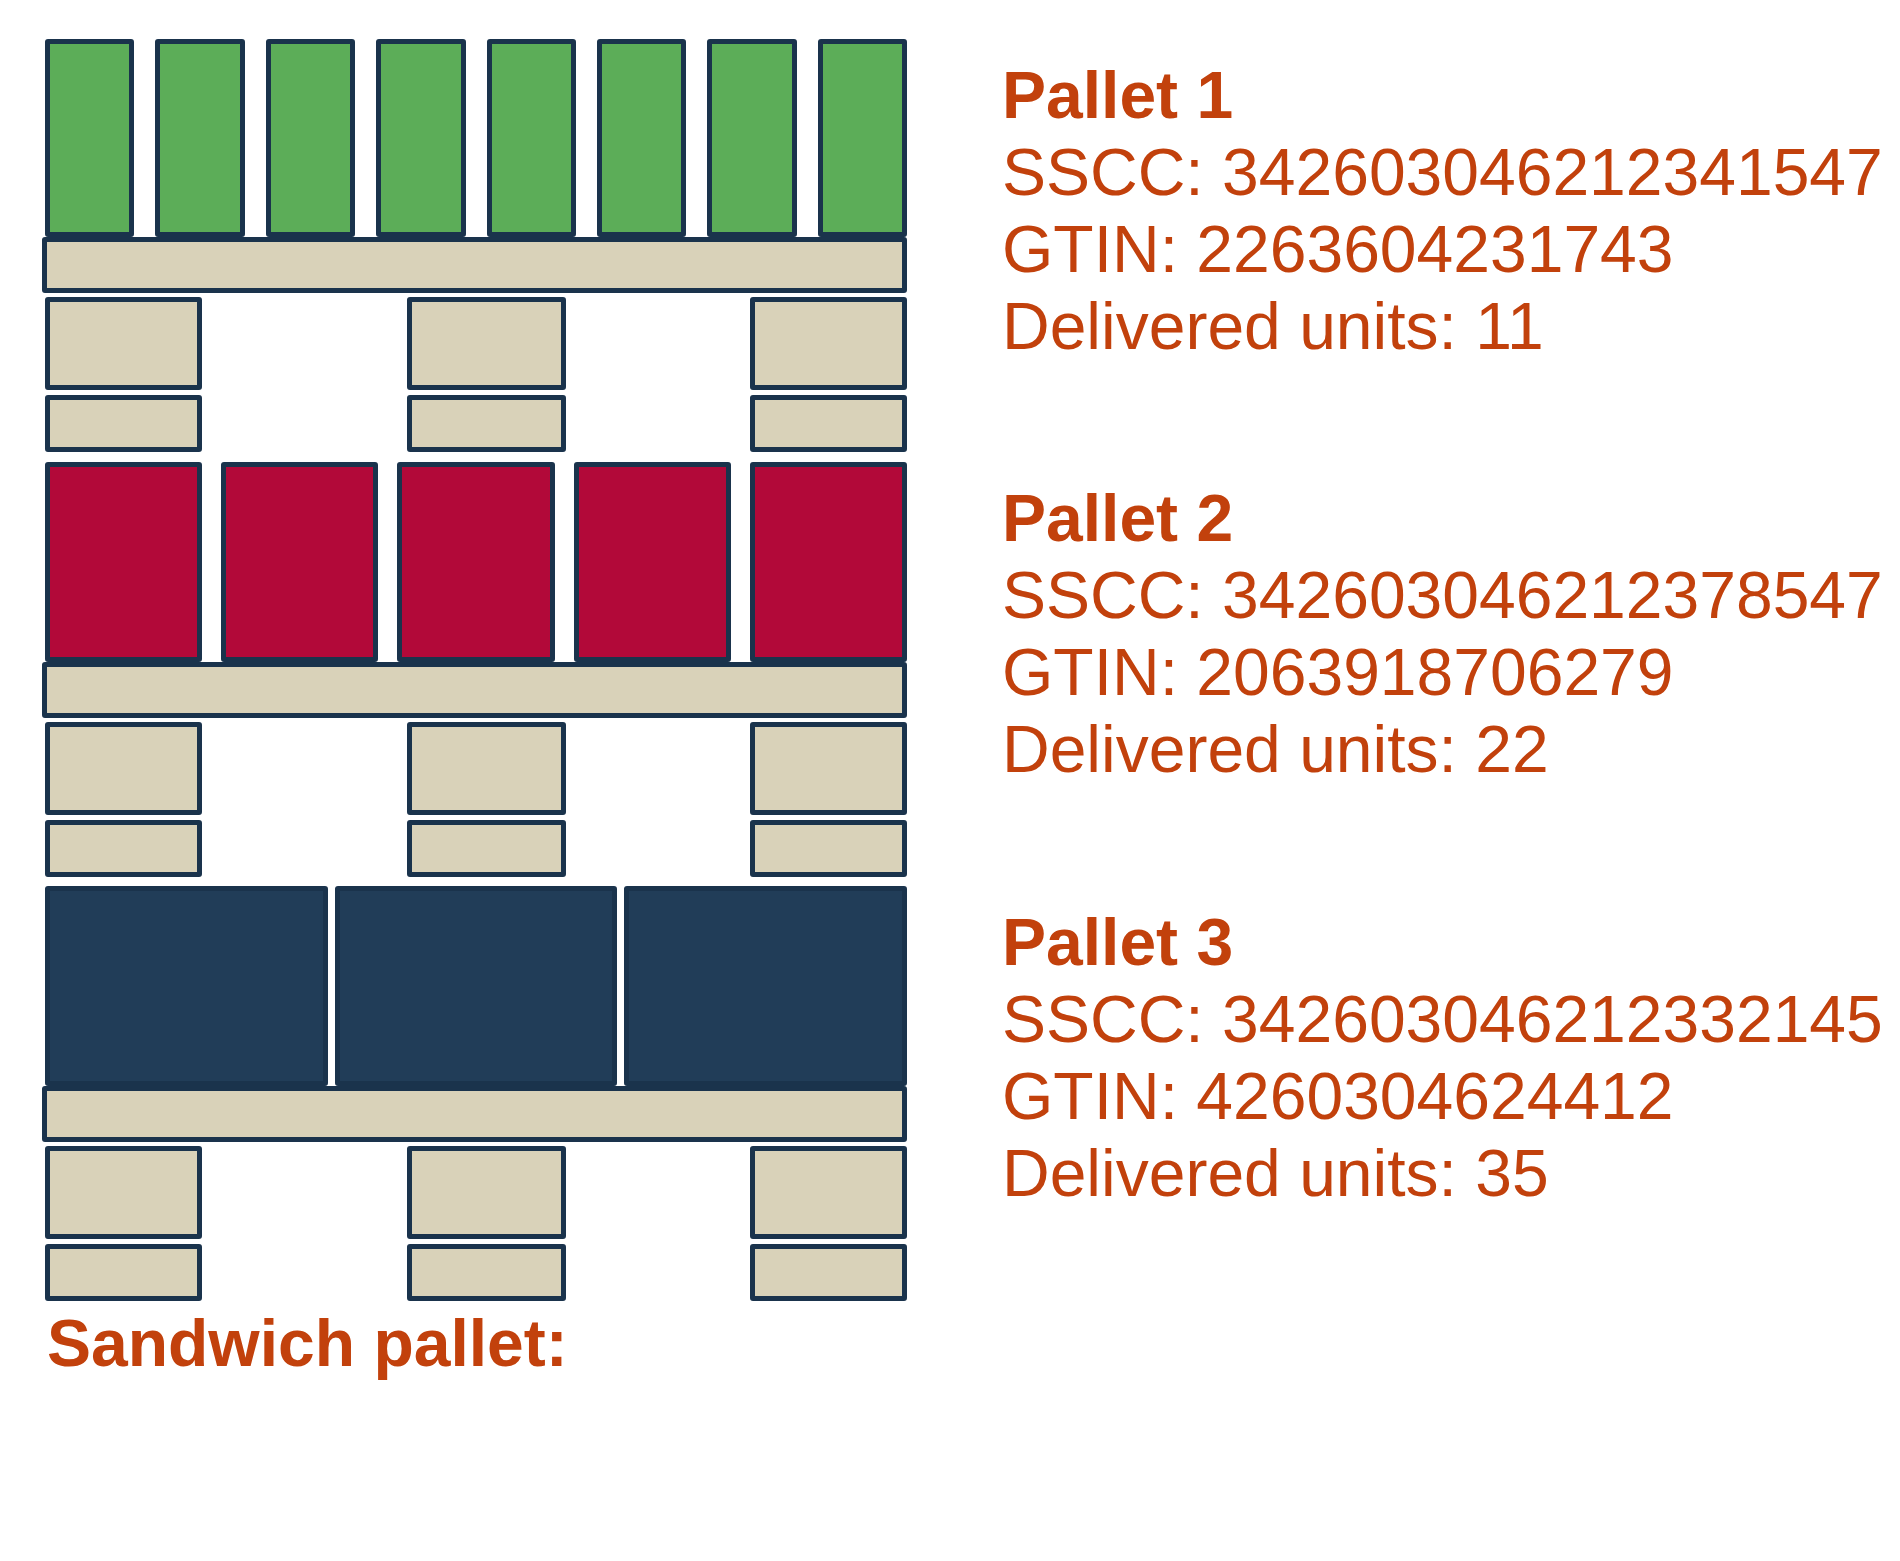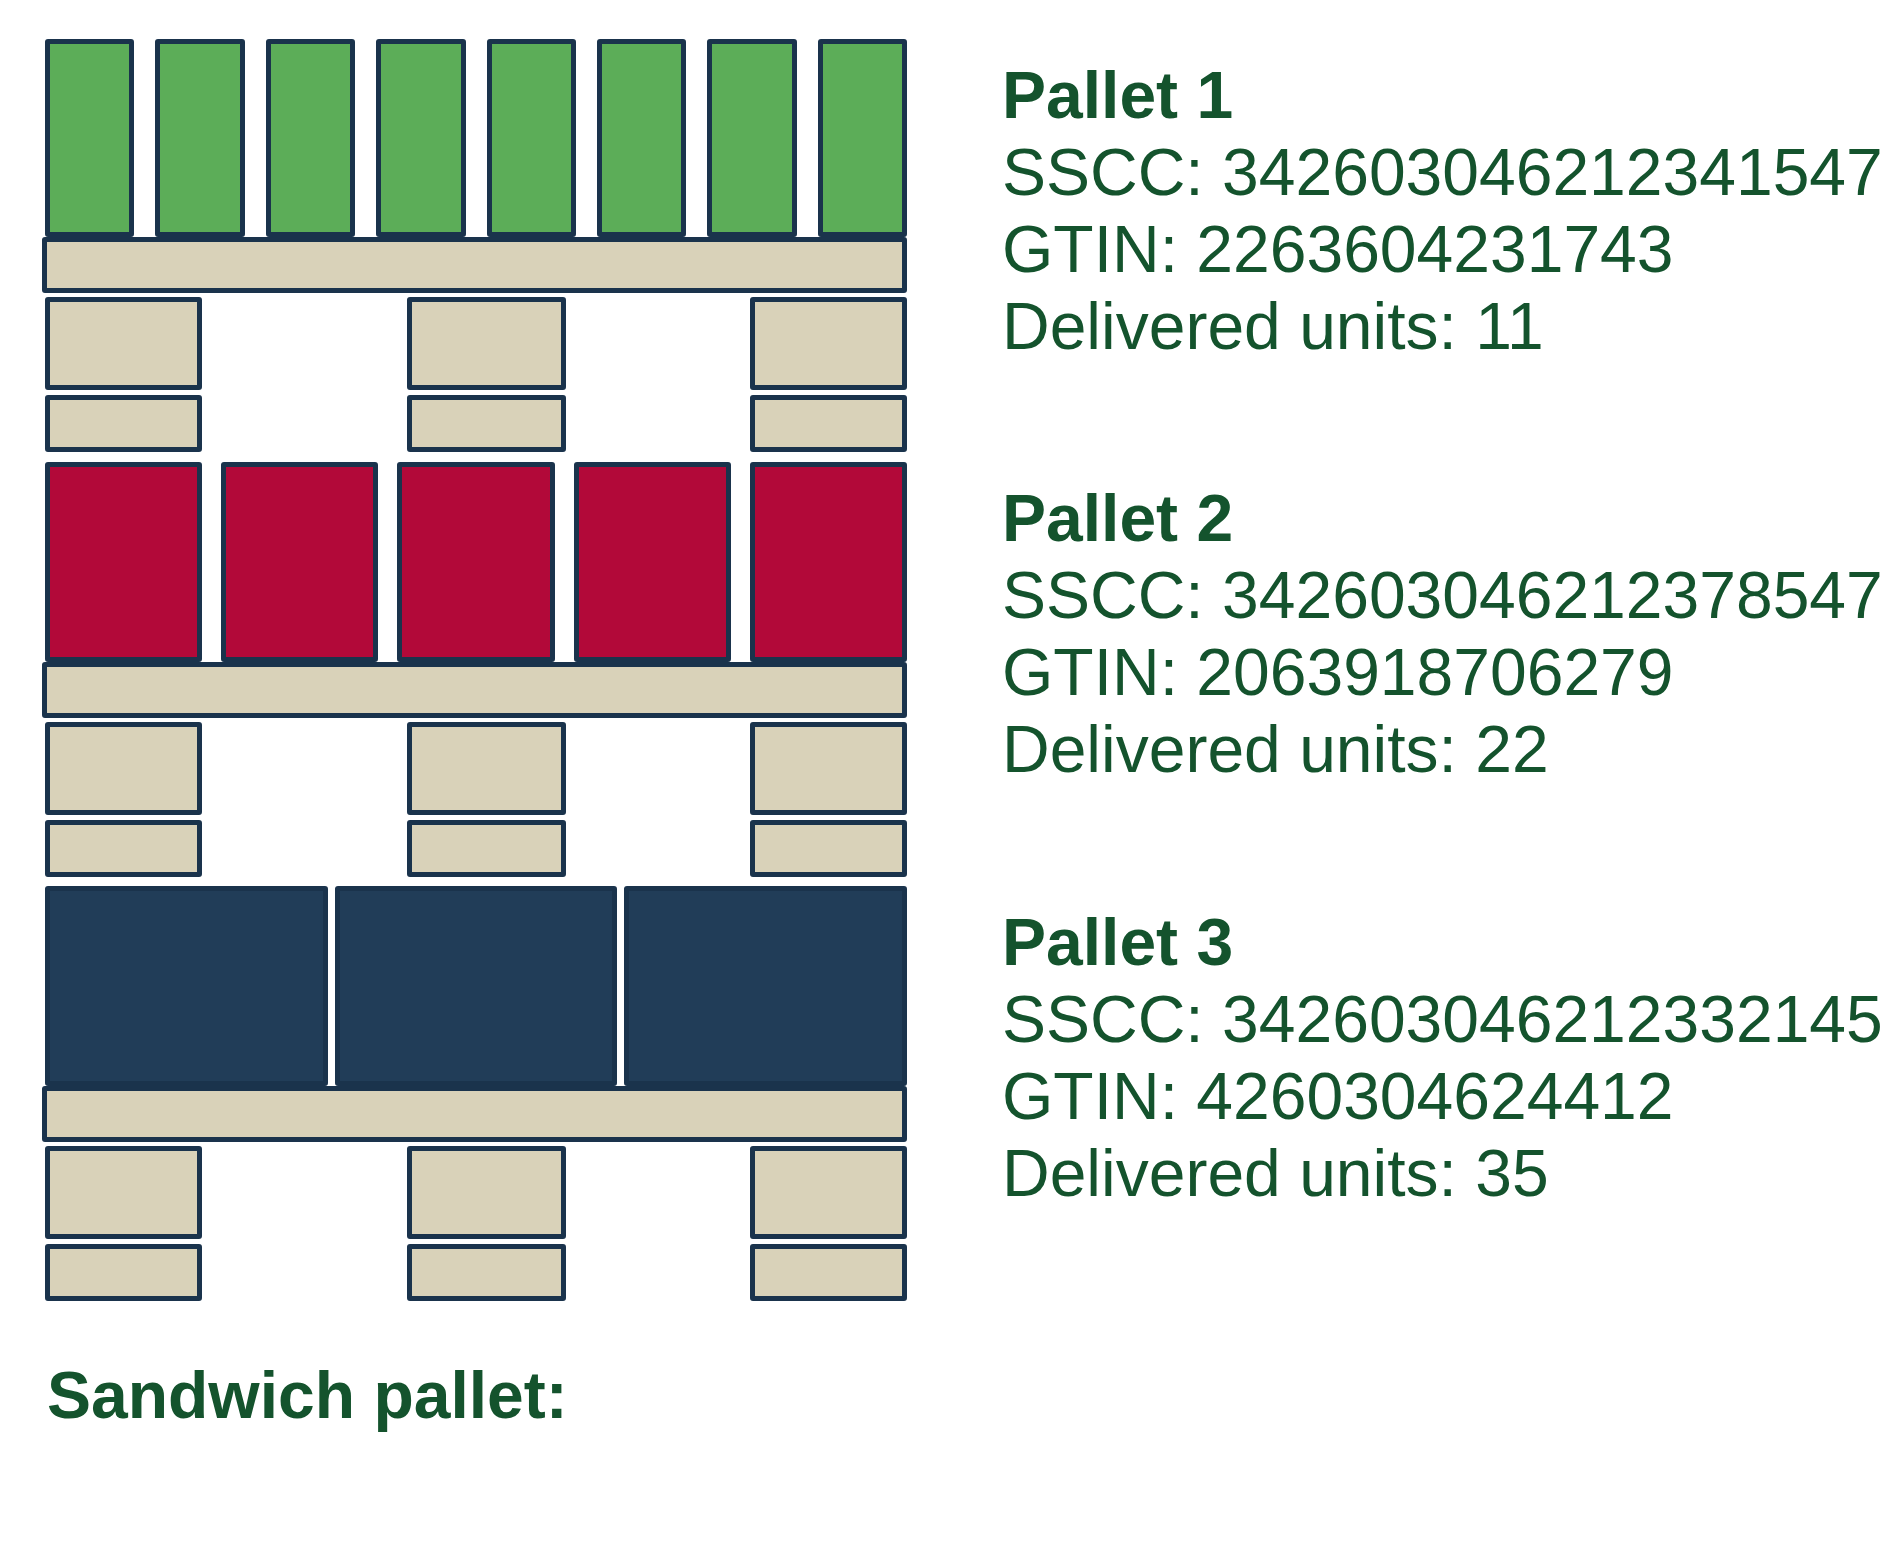--- a/index.html
+++ b/index.html
@@ -7,21 +7,21 @@
     padding: 0;
     background: #ffffff;
   }
   .canvas {
     position: relative;
     width: 1900px;
     height: 1561px;
     background: #ffffff;
     overflow: hidden;
     font-family: "Liberation Sans", "DejaVu Sans", sans-serif;
-    color: #14532d;
+    color: #c2410c;
   }
   .stage {
     position: absolute;
     left: 0;
     top: 0;
     width: 100%;
     height: 100%;
   }
   .rect {
     position: absolute;
@@ -37,21 +37,21 @@
     font-size: 66px;
     line-height: 77px;
     white-space: nowrap;
   }
   .info-title {
     font-weight: bold;
   }
   .footer-block {
     position: absolute;
     left: 47px;
-    top: 1359px;
+    top: 1307px;
     width: 1400px;
     font-size: 66px;
     line-height: 72px;
     white-space: nowrap;
   }
   .footer-heading {
     font-weight: bold;
   }
 </style>
 </head>

